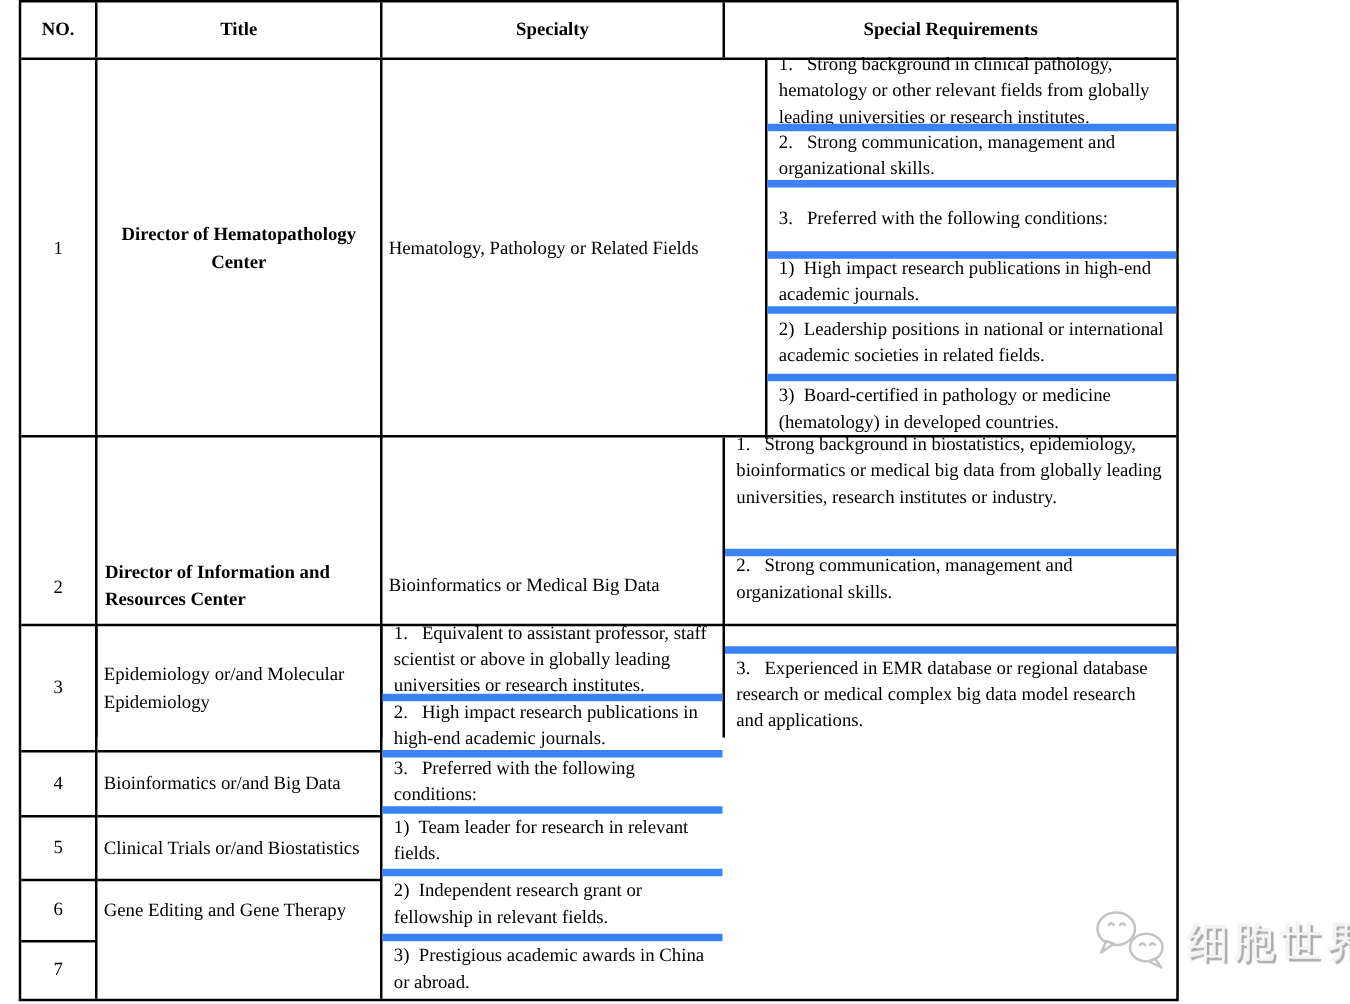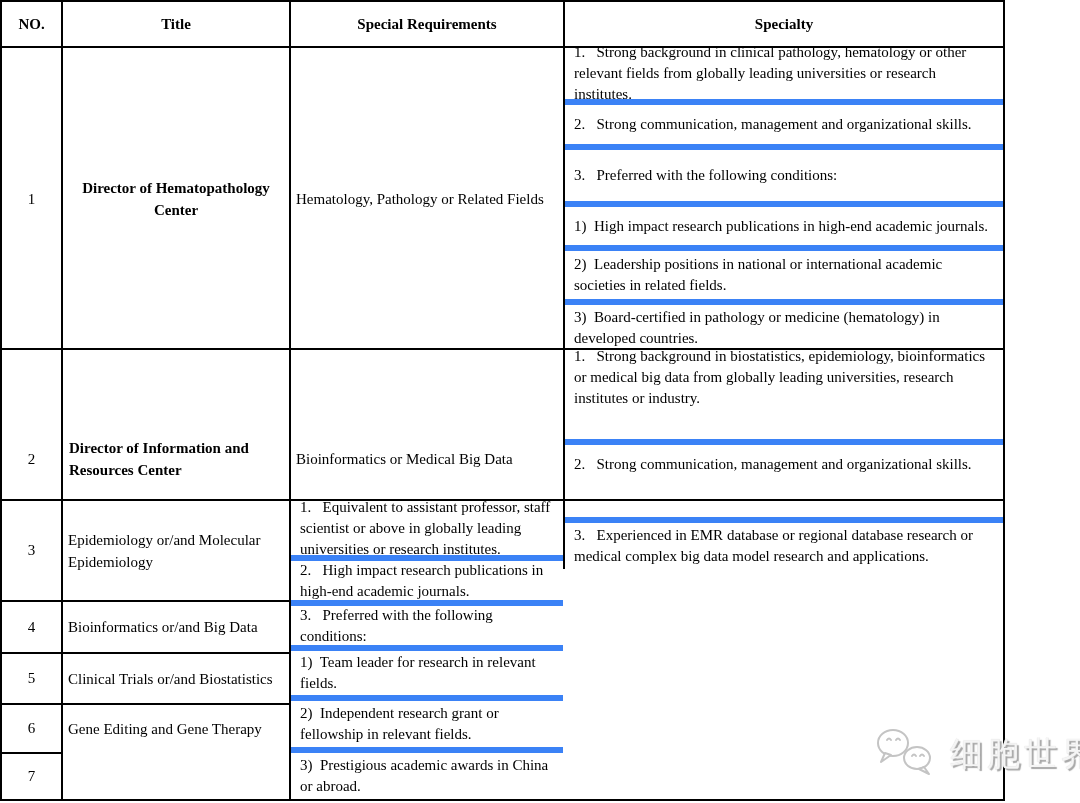--- a/index.html
+++ b/index.html
@@ -9,22 +9,22 @@
   }
   .page {
     position: relative;
     width: 1080px;
     height: 803px;
     background: #fff;
     overflow: hidden;
   }
   .tbl {
     position: absolute;
-    top: 0; left: 0;
-    width: 1005px;
+    top: 0; left: 15px;
+    width: 928px;
     height: 801px;
     border: 2px solid #000;
     box-sizing: border-box;
     display: flex;
     flex-direction: column;
     background: #fff;
   }
   .hrow {
     display: grid;
     grid-template-columns: 59px 228px 274px 1fr;
@@ -63,21 +63,21 @@
     padding: 4px 4px 4px 6px;
   }
   .sec1 .title-cell { justify-content: center; text-align: center; padding: 4px 10px; }
   .spec-cell {
     display: flex; align-items: center;
     font-size: 15px; line-height: 1.45;
     padding: 2px 4px 2px 5px;
   }
 
   .req-col { display: grid; box-sizing: border-box; }
-  .sec1 .req-col { grid-template-rows: 51px 45px 57px 44px 54px 1fr; }
+  .sec1 .req-col { grid-template-rows: 51px 45px 57px 44px 54px 1fr; margin-left: 34px; }
   .sec2 .req-col { grid-template-rows: 55px 44px 1fr; gap: 34px; }
   .sec3 .req-col { grid-template-rows: 54px 45px 45px 50px 52px 1fr; }
   .req-item {
     display: flex; align-items: center;
     font-size: 15px; line-height: 1.4;
     padding: 2px 10px 2px 9px;
     border-top: 6px solid #3b82f6;
     box-sizing: border-box;
     white-space: pre-wrap;
   }
@@ -113,22 +113,22 @@
 </style>
 </head>
 <body>
 
 <div class="page">
   <div class="tbl">
 
     <div class="hrow">
       <div class="hcell">NO.</div>
       <div class="hcell">Title</div>
+      <div class="hcell">Specialty</div>
       <div class="hcell">Special Requirements</div>
-      <div class="hcell">Specialty</div>
     </div>
 
     <div class="sec sec1">
       <div class="no-cell">1</div>
       <div class="title-cell bl">Director of Hematopathology Center</div>
       <div class="spec-cell bl">Hematology, Pathology or Related Fields</div>
       <div class="req-col bl">
         <div class="req-item">1.   Strong background in clinical pathology, hematology or other relevant fields from globally leading universities or research institutes.</div>
         <div class="req-item">2.   Strong communication, management and organizational skills.</div>
         <div class="req-item">3.   Preferred with the following conditions:</div>

